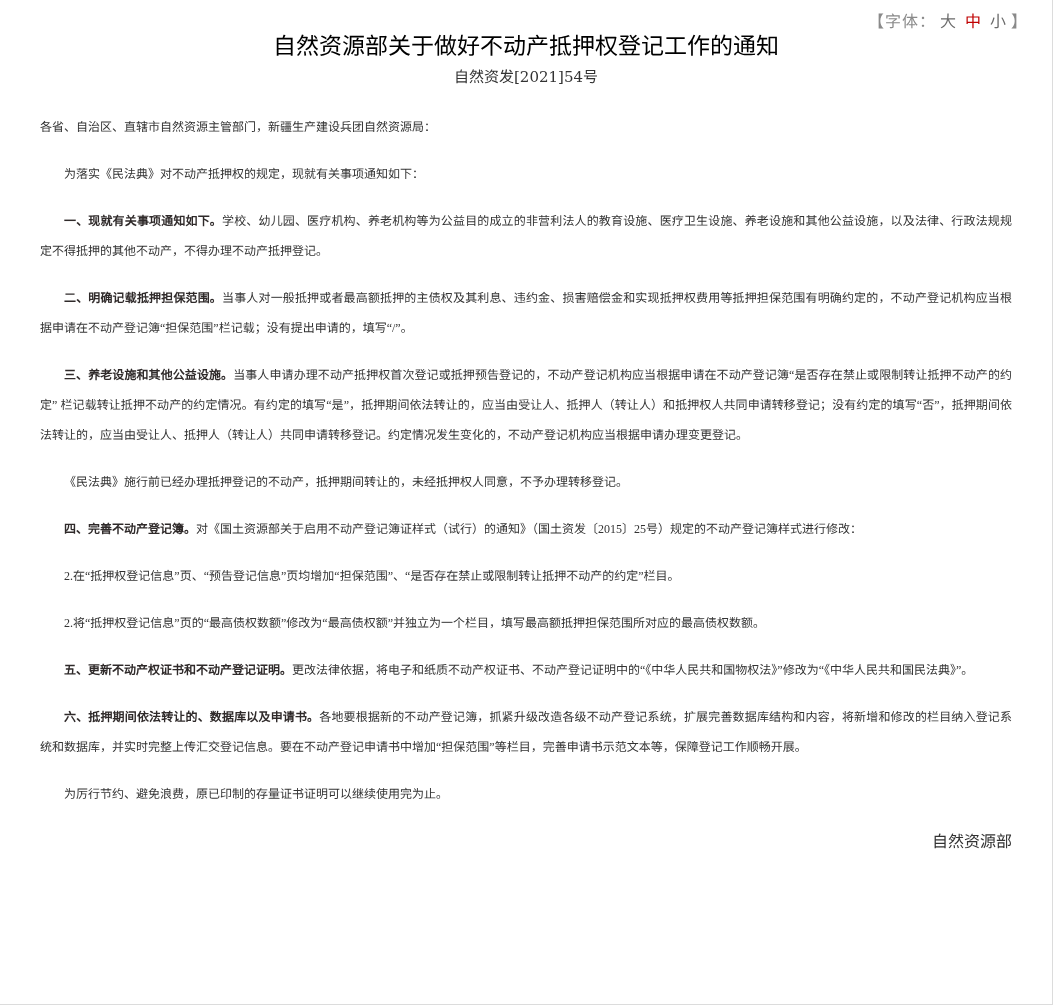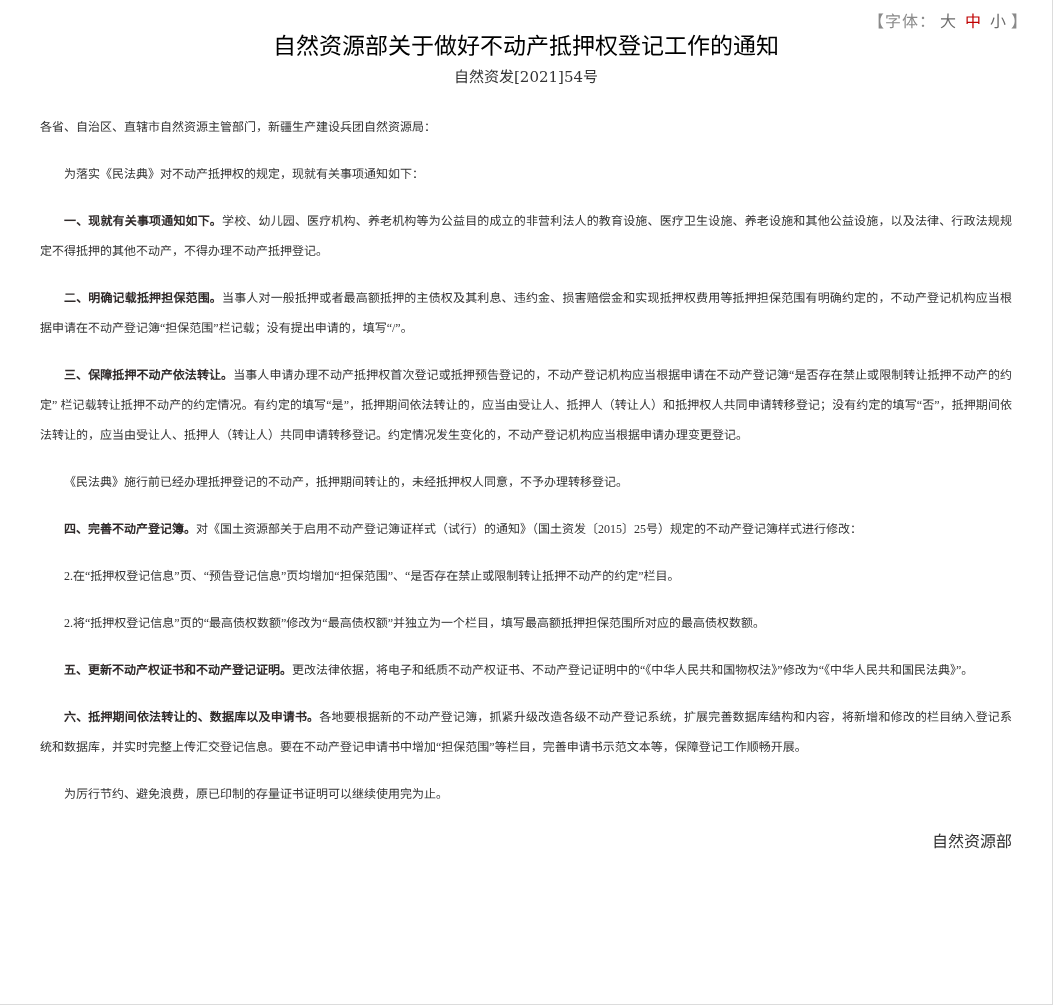--- a/index.html
+++ b/index.html
@@ -91,21 +91,21 @@
 <div class="content">
 
   <p>各省、自治区、直辖市自然资源主管部门，新疆生产建设兵团自然资源局：</p>
 
   <p class="indent">为落实《民法典》对不动产抵押权的规定，现就有关事项通知如下：</p>
 
   <p class="indent"><b class="sec-h">一、现就有关事项通知如下。</b><span>学校、幼儿园、医疗机构、养老机构等为公益目的成立的非营利法人的教育设施、医疗卫生设施、养老设施和其他公益设施，以及法律、行政法规规定不得抵押的其他不动产，不得办理不动产抵押登记。</span></p>
 
   <p class="indent"><b class="sec-h">二、明确记载抵押担保范围。</b><span>当事人对一般抵押或者最高额抵押的主债权及其利息、违约金、损害赔偿金和实现抵押权费用等抵押担保范围有明确约定的，不动产登记机构应当根据申请在不动产登记簿“担保范围”栏记载；没有提出申请的，填写“/”。</span></p>
 
-  <p class="indent"><b class="sec-h">三、保障抵押不动产依法转让。</b><span>当事人申请办理不动产抵押权首次登记或抵押预告登记的，不动产登记机构应当根据申请在不动产登记簿“是否存在禁止或限制转让抵押不动产的约定” 栏记载转让抵押不动产的约定情况。有约定的填写“是”，抵押期间依法转让的，应当由受让人、抵押人（转让人）和抵押权人共同申请转移登记；没有约定的填写“否”，抵押期间依法转让的，应当由受让人、抵押人（转让人）共同申请转移登记。约定情况发生变化的，不动产登记机构应当根据申请办理变更登记。</span></p>
+  <p class="indent"><b class="sec-h">三、养老设施和其他公益设施。</b><span>当事人申请办理不动产抵押权首次登记或抵押预告登记的，不动产登记机构应当根据申请在不动产登记簿“是否存在禁止或限制转让抵押不动产的约定” 栏记载转让抵押不动产的约定情况。有约定的填写“是”，抵押期间依法转让的，应当由受让人、抵押人（转让人）和抵押权人共同申请转移登记；没有约定的填写“否”，抵押期间依法转让的，应当由受让人、抵押人（转让人）共同申请转移登记。约定情况发生变化的，不动产登记机构应当根据申请办理变更登记。</span></p>
 
   <p class="indent"><span>《民法典》施行前已经办理抵押登记的不动产，抵押期间转让的，未经抵押权人同意，不予办理转移登记。</span></p>
 
   <p class="indent"><b class="sec-h">四、完善不动产登记簿。</b><span>对《国土资源部关于启用不动产登记簿证样式（试行）的通知》（国土资发〔2015〕25号）规定的不动产登记簿样式进行修改：</span></p>
 
   <p class="indent"><span>2.在“抵押权登记信息”页、“预告登记信息”页均增加“担保范围”、“是否存在禁止或限制转让抵押不动产的约定”栏目。</span></p>
 
   <p class="indent"><span>2.将“抵押权登记信息”页的“最高债权数额”修改为“最高债权额”并独立为一个栏目，填写最高额抵押担保范围所对应的最高债权数额。</span></p>
 
   <p class="indent"><b class="sec-h">五、更新不动产权证书和不动产登记证明。</b><span>更改法律依据，将电子和纸质不动产权证书、不动产登记证明中的“《中华人民共和国物权法》”修改为“《中华人民共和国民法典》”。</span></p>

